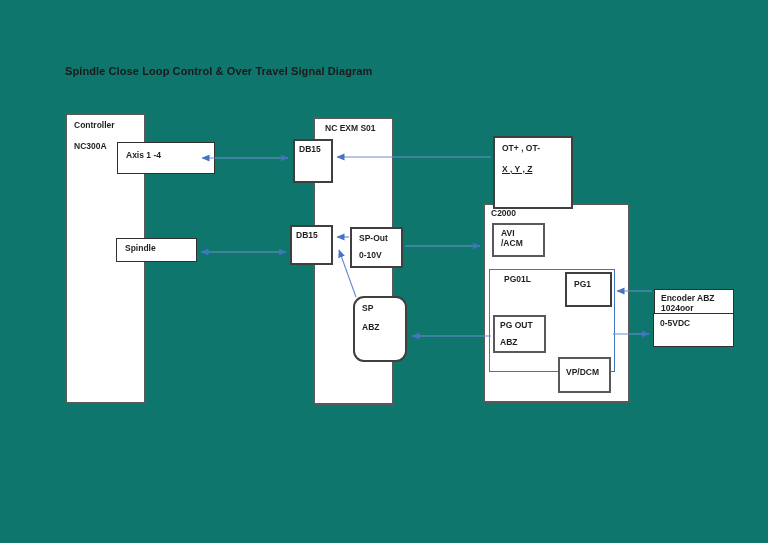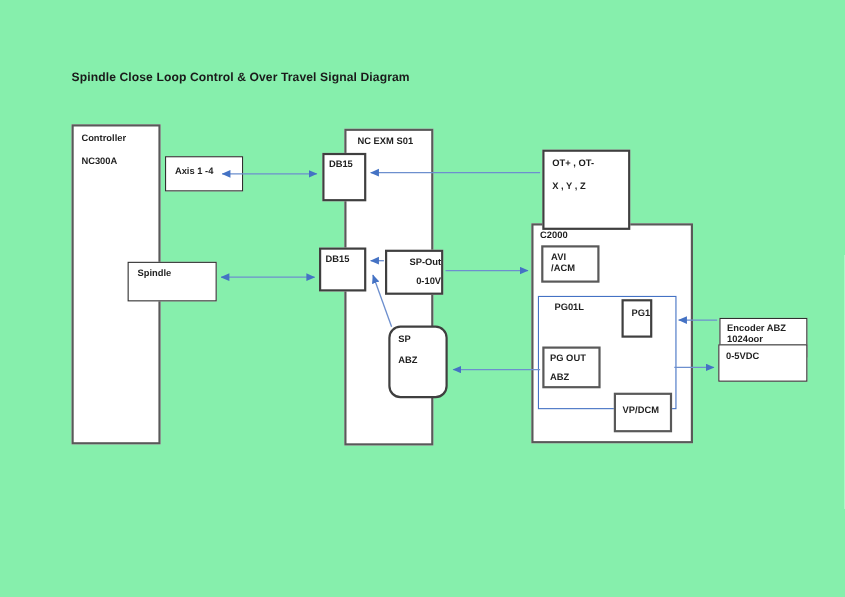--- a/index.html
+++ b/index.html
@@ -1,51 +1,51 @@
 <!DOCTYPE html>
 <html><head>
 <meta charset="utf-8">
 <style>
   * { margin:0; padding:0; box-sizing:border-box; }
   html,body { background:#ffffff; }
   body { font-family:"Liberation Sans", sans-serif; }
   .canvas {
-    position:relative; width:768px; height:543px; background:#86efac; overflow:hidden;
+    position:relative; width:768px; height:543px; background:#0f766e; overflow:hidden;
   }
   .title {
     position:absolute; left:65px; top:65px;
     font-size:11px; font-weight:700; color:#1a1a1a; letter-spacing:.1px;
   }
   .box {
     position:absolute; background:#ffffff; color:#1f1f1f;
     font-size:8.5px; font-weight:700; line-height:1.15;
   }
   .b-gray  { border:2px solid #595959; }
   .b-dark  { border:2px solid #3f3f3f; }
   .b-thin  { border:1.5px solid #303030; }
   .b-blue  { border:1px solid #4472c4; }
   .lbl { display:block; }
   
   .controller { left:65px; top:113px; width:81px; height:291px; padding:6px 0 0 7px; }
   .controller .sub { margin-top:11px; }
-  .axis    { left:117px; top:142px; width:71px; height:32px; padding:8px 0 0 8px;margin-left:33px; }
-  .spindle { left:116px; top:238px; width:81px; height:36px; padding:5px 0 0 8px; }
+  .axis    { left:117px; top:142px; width:98px; height:32px; padding:8px 0 0 8px; }
+  .spindle { left:116px; top:238px; width:81px; height:24px; padding:5px 0 0 8px; }
   .ncexm   { left:313px; top:117px; width:81px; height:288px; padding:5px 0 0 10px; }
   .db15a   { left:293px; top:139px; width:40px; height:44px; padding:4px 0 0 4px; }
   .db15b   { left:290px; top:225px; width:43px; height:40px; padding:4px 0 0 4px; }
-  .spout   { left:350px; top:227px; width:53px; height:41px; padding:5px 0 0 7px;text-align:right; }
+  .spout   { left:350px; top:227px; width:53px; height:41px; padding:5px 0 0 7px; }
   .spout .sub { margin-top:7px; }
   .spabz   { left:353px; top:296px; width:54px; height:66px; padding:6px 0 0 7px;border-radius:11px; }
   .spabz .sub { margin-top:9px; }
   .otbox   { left:493px; top:120px; width:80px; height:73px; padding:6px 0 0 7px;margin-top:16px; }
-  .otbox .sub { margin-top:11px; }
+  .otbox .sub { margin-top:11px;text-decoration:underline; }
   .c2000   { left:483px; top:203px; width:147px; height:200px; padding:4px 0 0 6px; }
   .avi     { left:492px; top:223px; width:53px; height:34px; padding:4px 0 0 7px; }
   .pg01l   { left:489px; top:269px; width:126px; height:103px; padding:5px 0 0 14px; }
-  .pg1     { left:565px; top:272px; width:28px; height:35px; padding:6px 0 0 7px; }
+  .pg1     { left:565px; top:272px; width:47px; height:35px; padding:6px 0 0 7px; }
   .pgout   { left:493px; top:315px; width:53px; height:38px; padding:4px 0 0 5px; }
   .pgout .sub { margin-top:7px; }
   .vpdcm   { left:558px; top:317px; width:53px; height:36px; padding:9px 0 0 6px;margin-top:40px; }
   .encoder { left:654px; top:277px; width:80px; height:36px; padding:4px 0 0 6px;margin-top:12px; }
   .vdc     { left:653px; top:313px; width:81px; height:34px; padding:5px 0 0 6px; }
   .wires { position:absolute; left:0; top:0; width:768px; height:543px; pointer-events:none; }
 </style>
 </head>
 <body>
 

